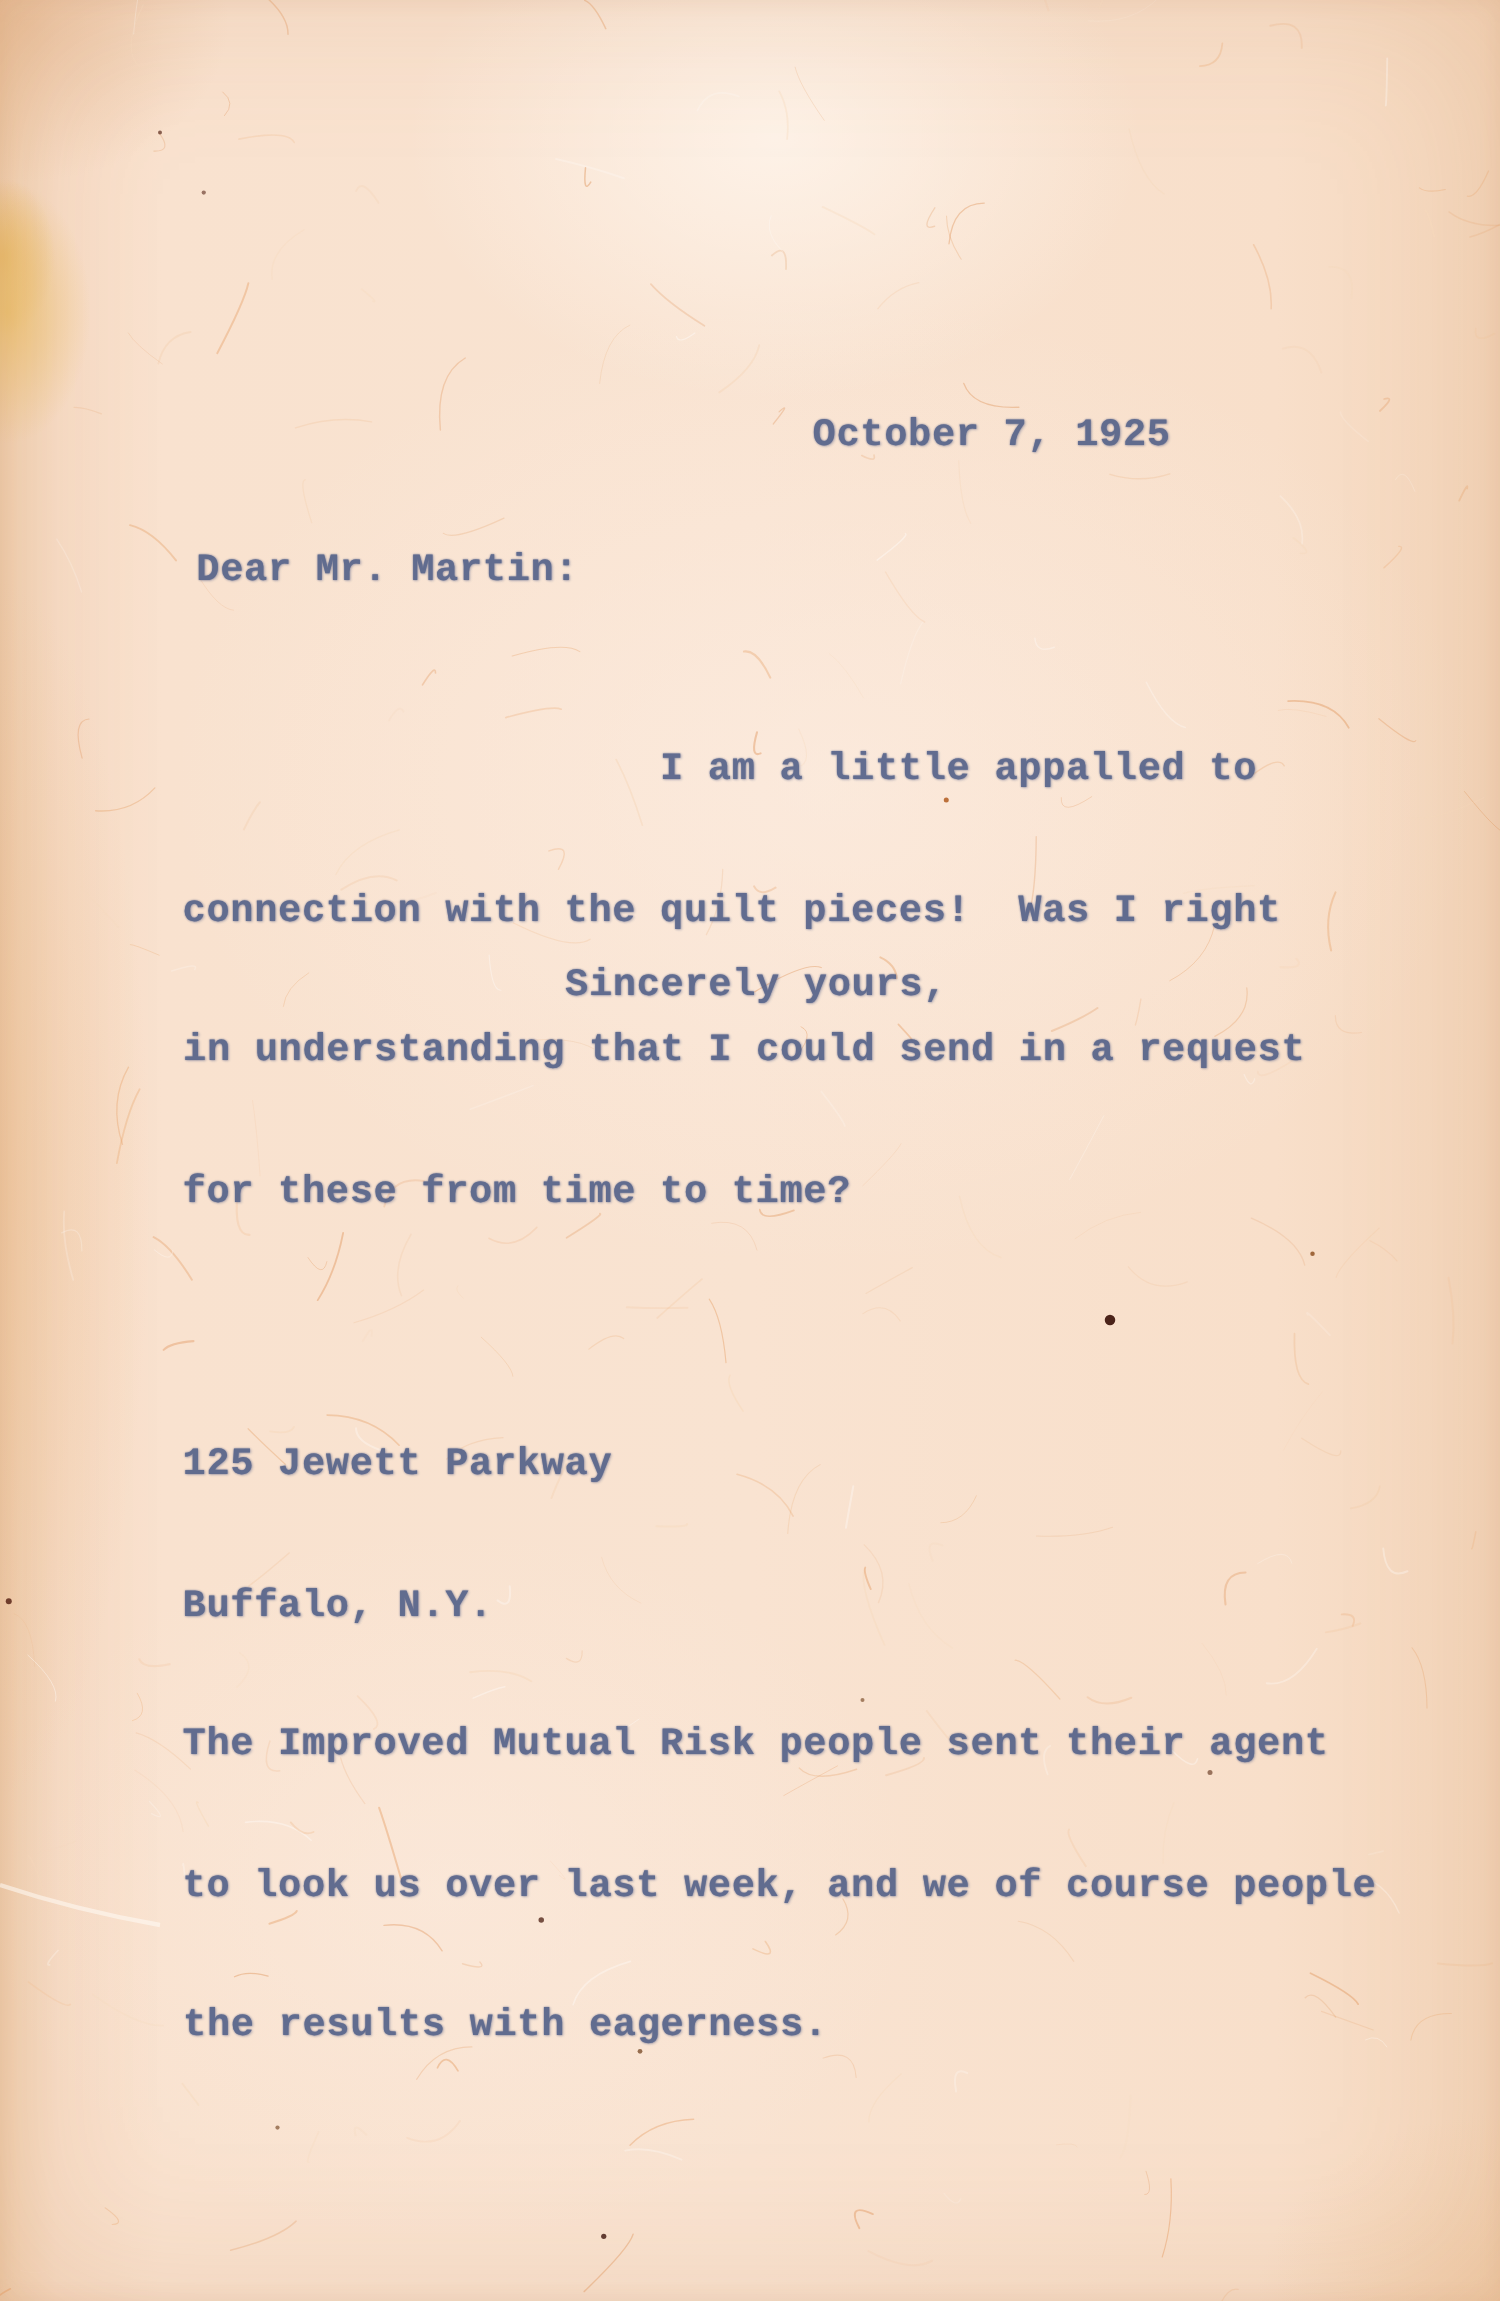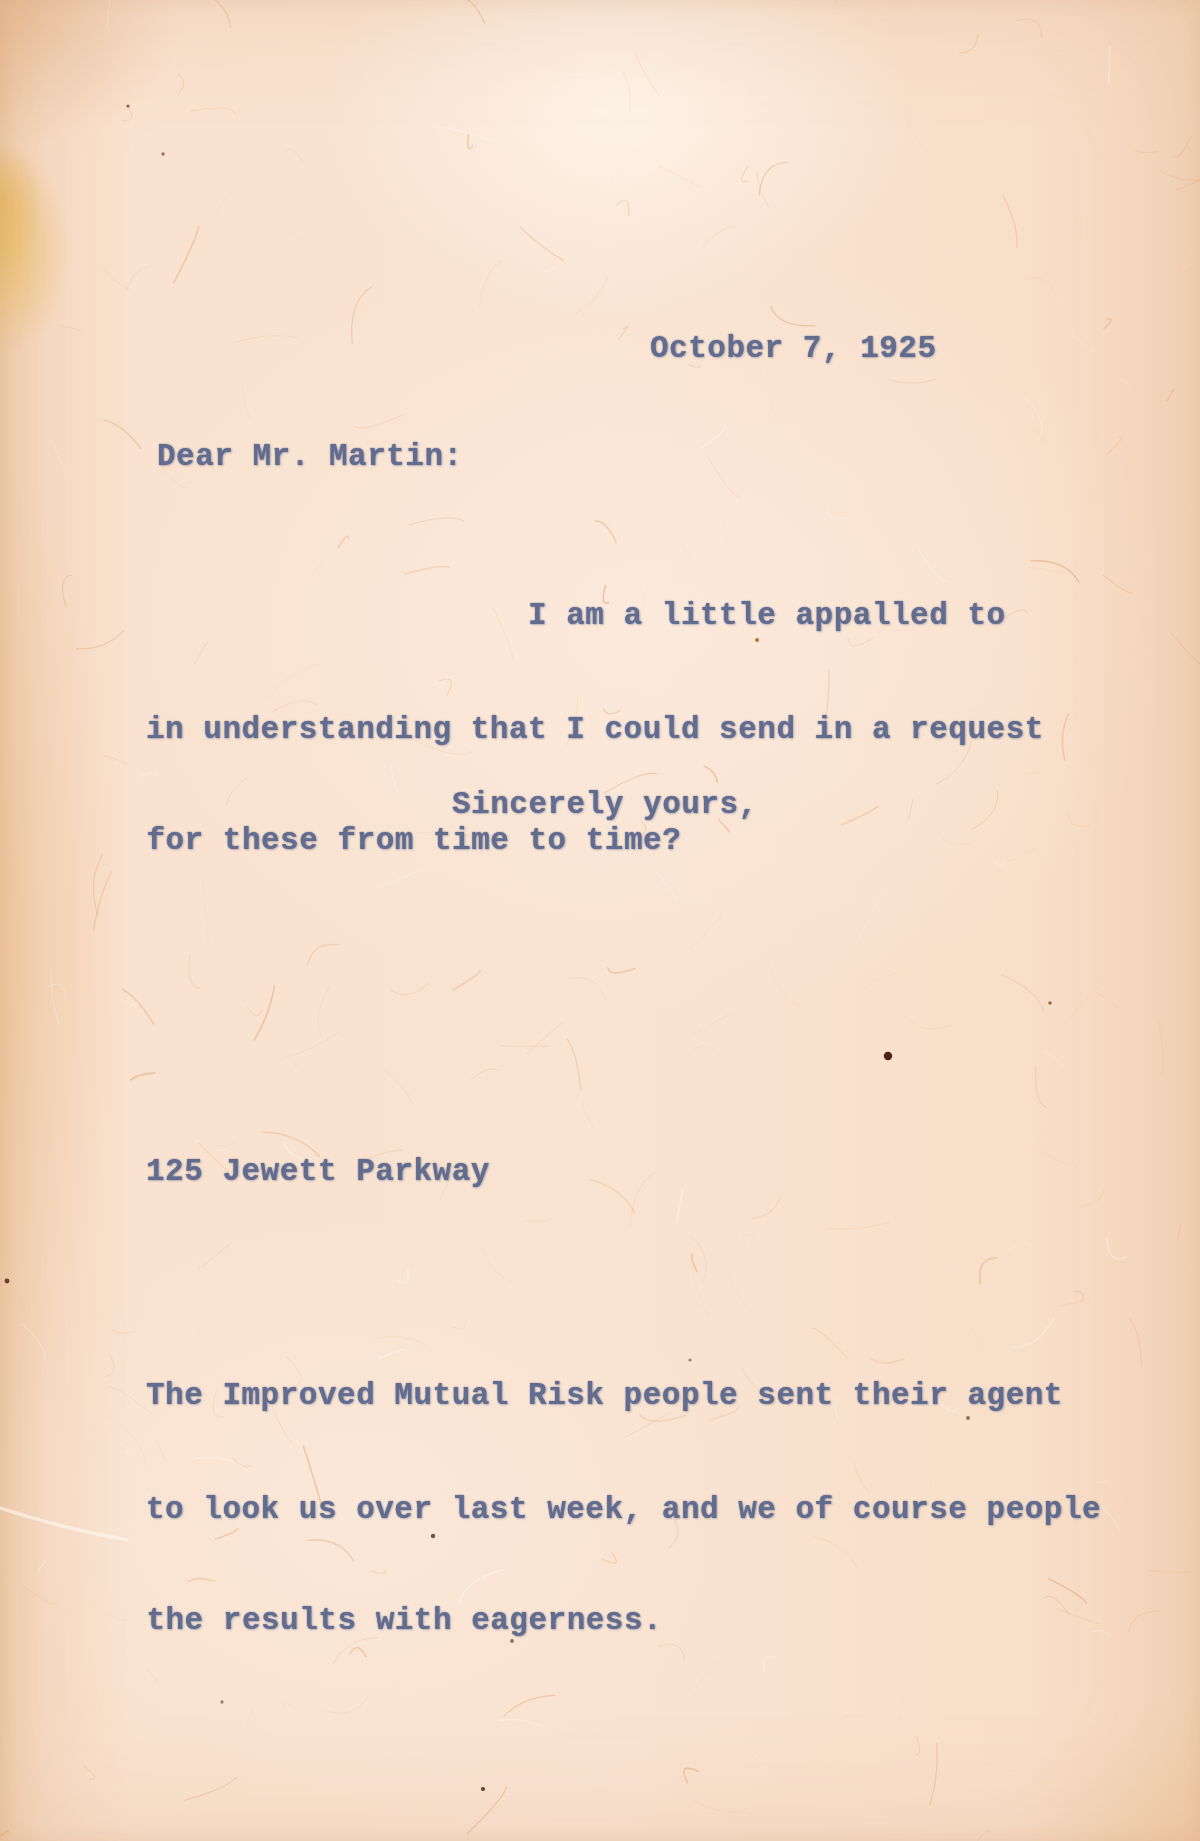--- a/index.html
+++ b/index.html
@@ -28,21 +28,21 @@
     color:#4d5c86;
     letter-spacing:.5px;
     white-space:pre;
     text-shadow:0 0 1.6px rgba(72,86,130,.85), 1.1px 1.1px 2.2px rgba(72,86,130,.30);
     opacity:.88;
     filter:blur(.25px);
   }
   .date{left:650px;top:330px;}
   .salutation{left:157px;top:438px;}
   .body-block{left:146px;top:522px;}
-  .closing{left:452px;top:786px;}
+  .closing{left:452px;top:770px;}
   .recipient{left:146px;top:1078px;}
   .postscript{left:146px;top:1302px;}
   
   .line:nth-child(2){transform:translateY(.6px);}
   .line:nth-child(3){transform:translate(.4px,-.3px);}
   .line:nth-child(4){transform:translateY(.4px);}
   .line:nth-child(5){transform:translate(-.3px,.2px);}
   .watermark{
     position:absolute;left:778px;top:1724px;
     font:400 27px/32px "Liberation Sans",sans-serif;
@@ -343,28 +343,30 @@
       <circle cx="690" cy="1360" r="1.6" fill="#6b3a16" fill-opacity="0.6"></circle>
       <path d="M0 1508 Q 60 1528 128 1540" stroke="rgba(255,252,246,0.55)" stroke-width="3.5" fill="none"></path>
     </svg>
 
   <div class="typed date">October 7, 1925</div>
 
   <div class="typed salutation">Dear Mr. Martin:</div>
 
   <div class="typed body-block">
     <div class="line">                    I am a little appalled to</div>
+    <div class="line">connection with the quilt pieces!  Was I right</div>
     <div class="line">in understanding that I could send in a request</div>
     <div class="line">for these from time to time?</div>
   </div>
 
   <div class="typed closing">Sincerely yours,</div>
 
   <div class="typed recipient">
     <div class="line">125 Jewett Parkway</div>
+    <div class="line">Buffalo, N.Y.</div>
   </div>
 
   <div class="typed postscript">
     <div class="line">The Improved Mutual Risk people sent their agent</div>
     <div class="line">to look us over last week, and we of course people</div>
     <div class="line">the results with eagerness.</div>
   </div>
 
 </div>
 

